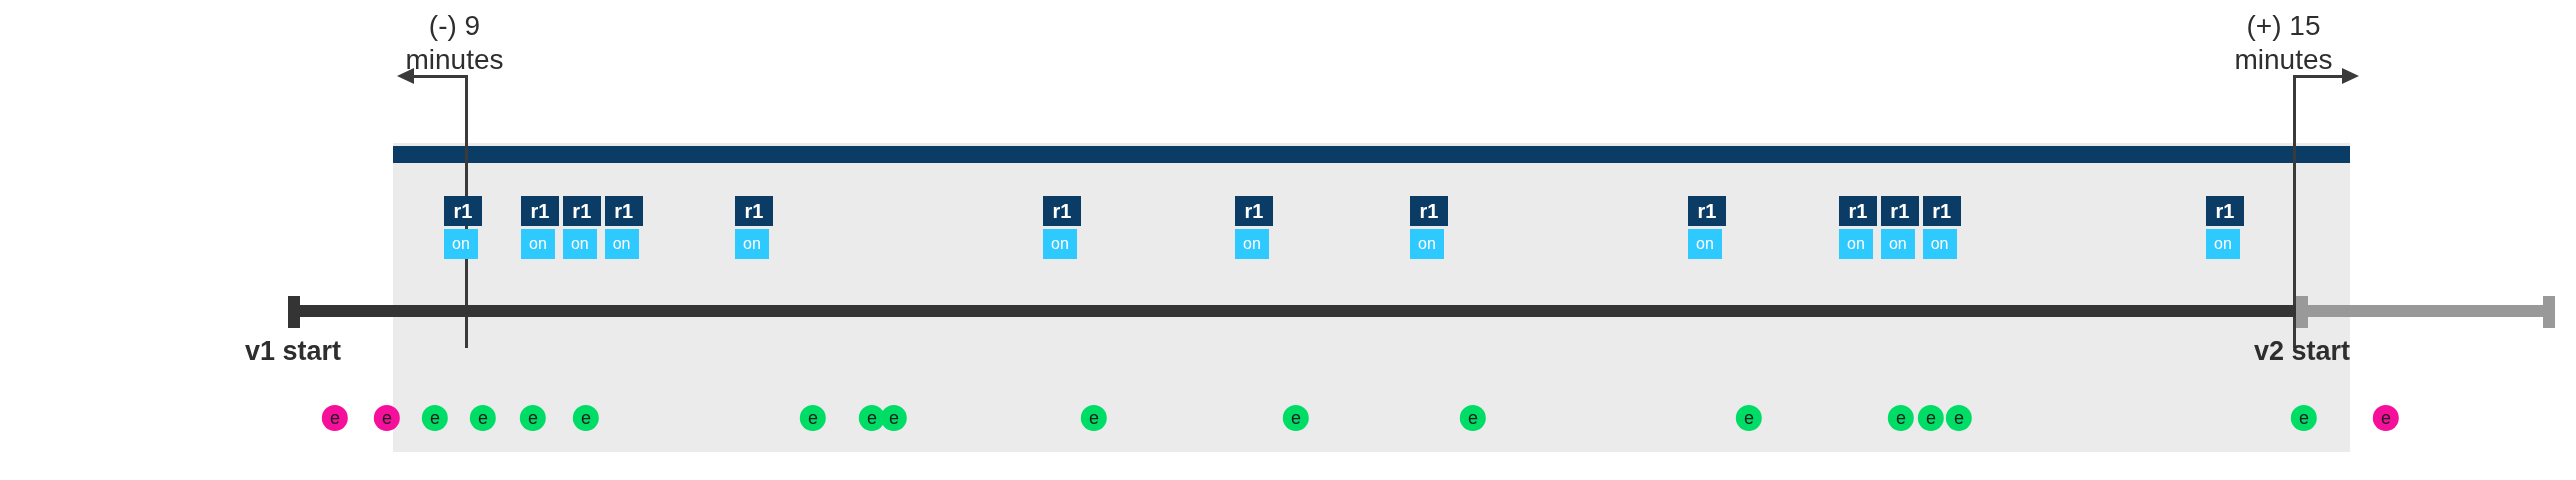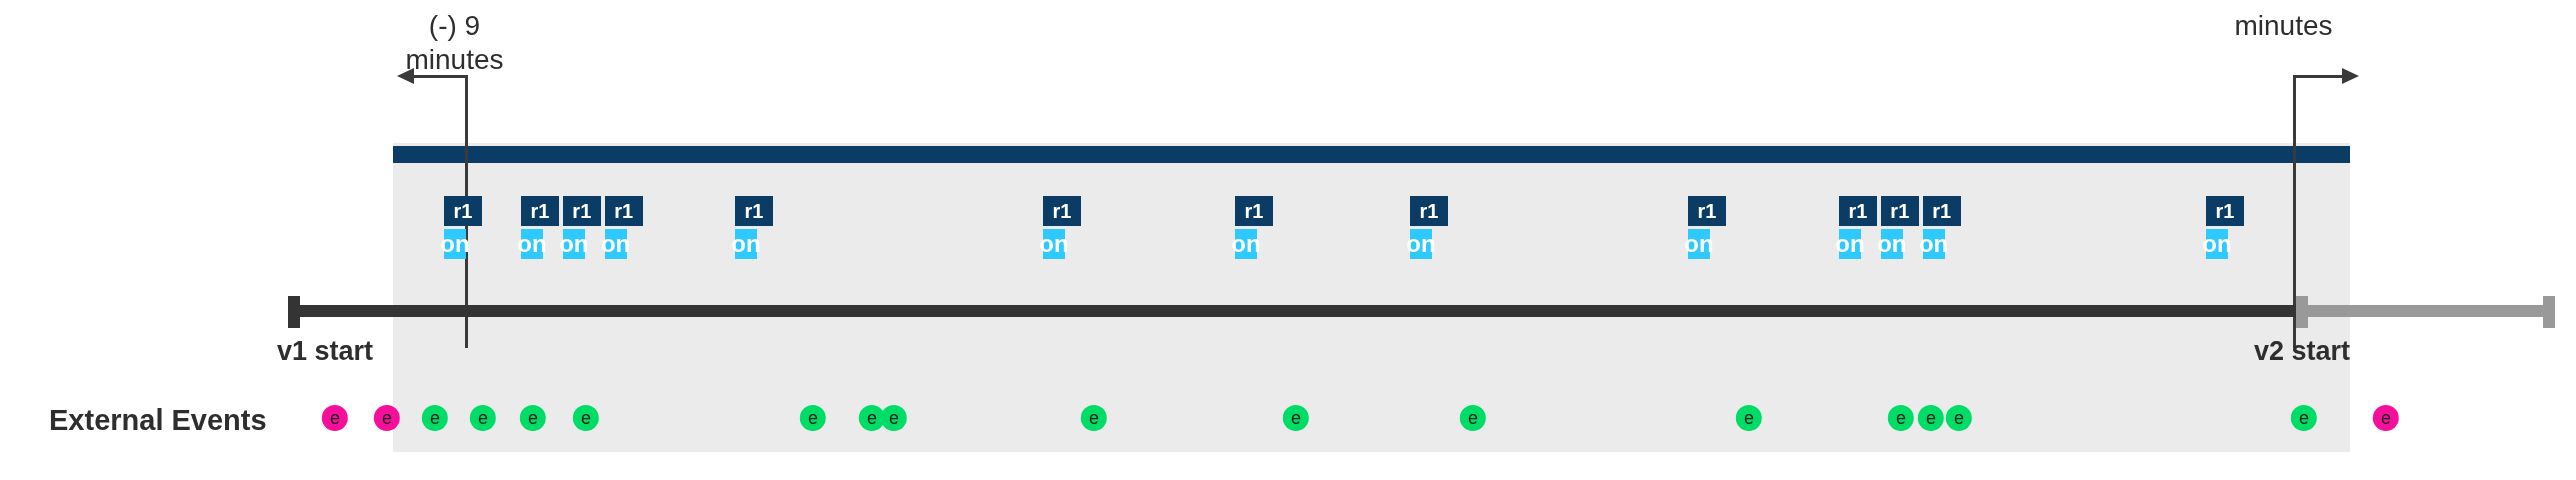--- a/index.html
+++ b/index.html
@@ -62,23 +62,23 @@
 
   
   .imp-group{position:absolute;top:196px;display:flex;gap:3.8px;}
   .imp-col{display:flex;flex-direction:column;gap:2.8px;}
   .badge-r1{
     width:38px;height:30px;background:#0a3c66;color:#ffffff;
     display:flex;align-items:center;justify-content:center;
     font-size:20px;font-weight:700;
   }
   .badge-on{
-    width:22px;height:30px;background:#2ecaff;color:#ffffff;
+    width:34px;height:30px;background:#2ecaff;color:#ffffff;
     display:flex;align-items:center;justify-content:center;
-    font-size:24px;font-weight:700;
+    font-size:16px;font-weight:400;
   }
 
   
   .tl-seg{position:absolute;height:12.3px;top:305px;}
   .tl-seg.v1{background:#343434;}
   .tl-seg.v2{background:#999999;}
   .tl-cap{position:absolute;width:12.3px;height:32px;top:296px;}
   .tl-cap.dark{background:#343434;}
   .tl-cap.grey{background:#999999;}
 
@@ -108,27 +108,27 @@
 
   <div class="annot-text left">
     <div>(-) 9</div>
     <div>minutes</div>
   </div>
   <div class="arrow-stem left"></div>
   <div class="arrow-head left"></div>
   <div class="dropline left"></div>
 
   <div class="annot-text right">
+    <div>(+) 15</div>
     <div>minutes</div>
   </div>
   <div class="arrow-stem right"></div>
   <div class="arrow-head right"></div>
   <div class="dropline right"></div>
 
-  <div class="row-label" id="lbl-external">External Events</div>
 
   <div id="imp-layer">
       <div class="imp-group" style="left: 444px;">
         <div class="imp-col">
           <div class="badge-r1">r1</div>
           <div class="badge-on">on</div>
         </div>
       </div>
       <div class="imp-group" style="left: 521px;">
         <div class="imp-col">
@@ -195,21 +195,21 @@
         </div>
       </div>
     </div>
 
   <div id="tl-layer">
       <div class="tl-seg v1" style="left: 288px; width: 2008px;"></div>
       <div class="tl-seg v2" style="left: 2296px; width: 259px;"></div>
       <div class="tl-cap dark" style="left: 288px;"></div>
       <div class="tl-cap grey" style="left: 2296px;"></div>
       <div class="tl-cap grey" style="left: 2543px;"></div>
-      <div class="tl-tick-label" style="left: 293px; margin-left: 32px;">v1 start</div>
+      <div class="tl-tick-label" style="left: 293px;">v1 start</div>
       <div class="tl-tick-label" style="left: 2302px; text-align: right;">v2 start</div>
     </div>
 
   <div id="ev-layer">
       <div class="ev-dot outside" style="left: 335px;">e</div>
       <div class="ev-dot outside" style="left: 387px;">e</div>
       <div class="ev-dot inside" style="left: 435px;">e</div>
       <div class="ev-dot inside" style="left: 483px;">e</div>
       <div class="ev-dot inside" style="left: 533px;">e</div>
       <div class="ev-dot inside" style="left: 586px;">e</div>

